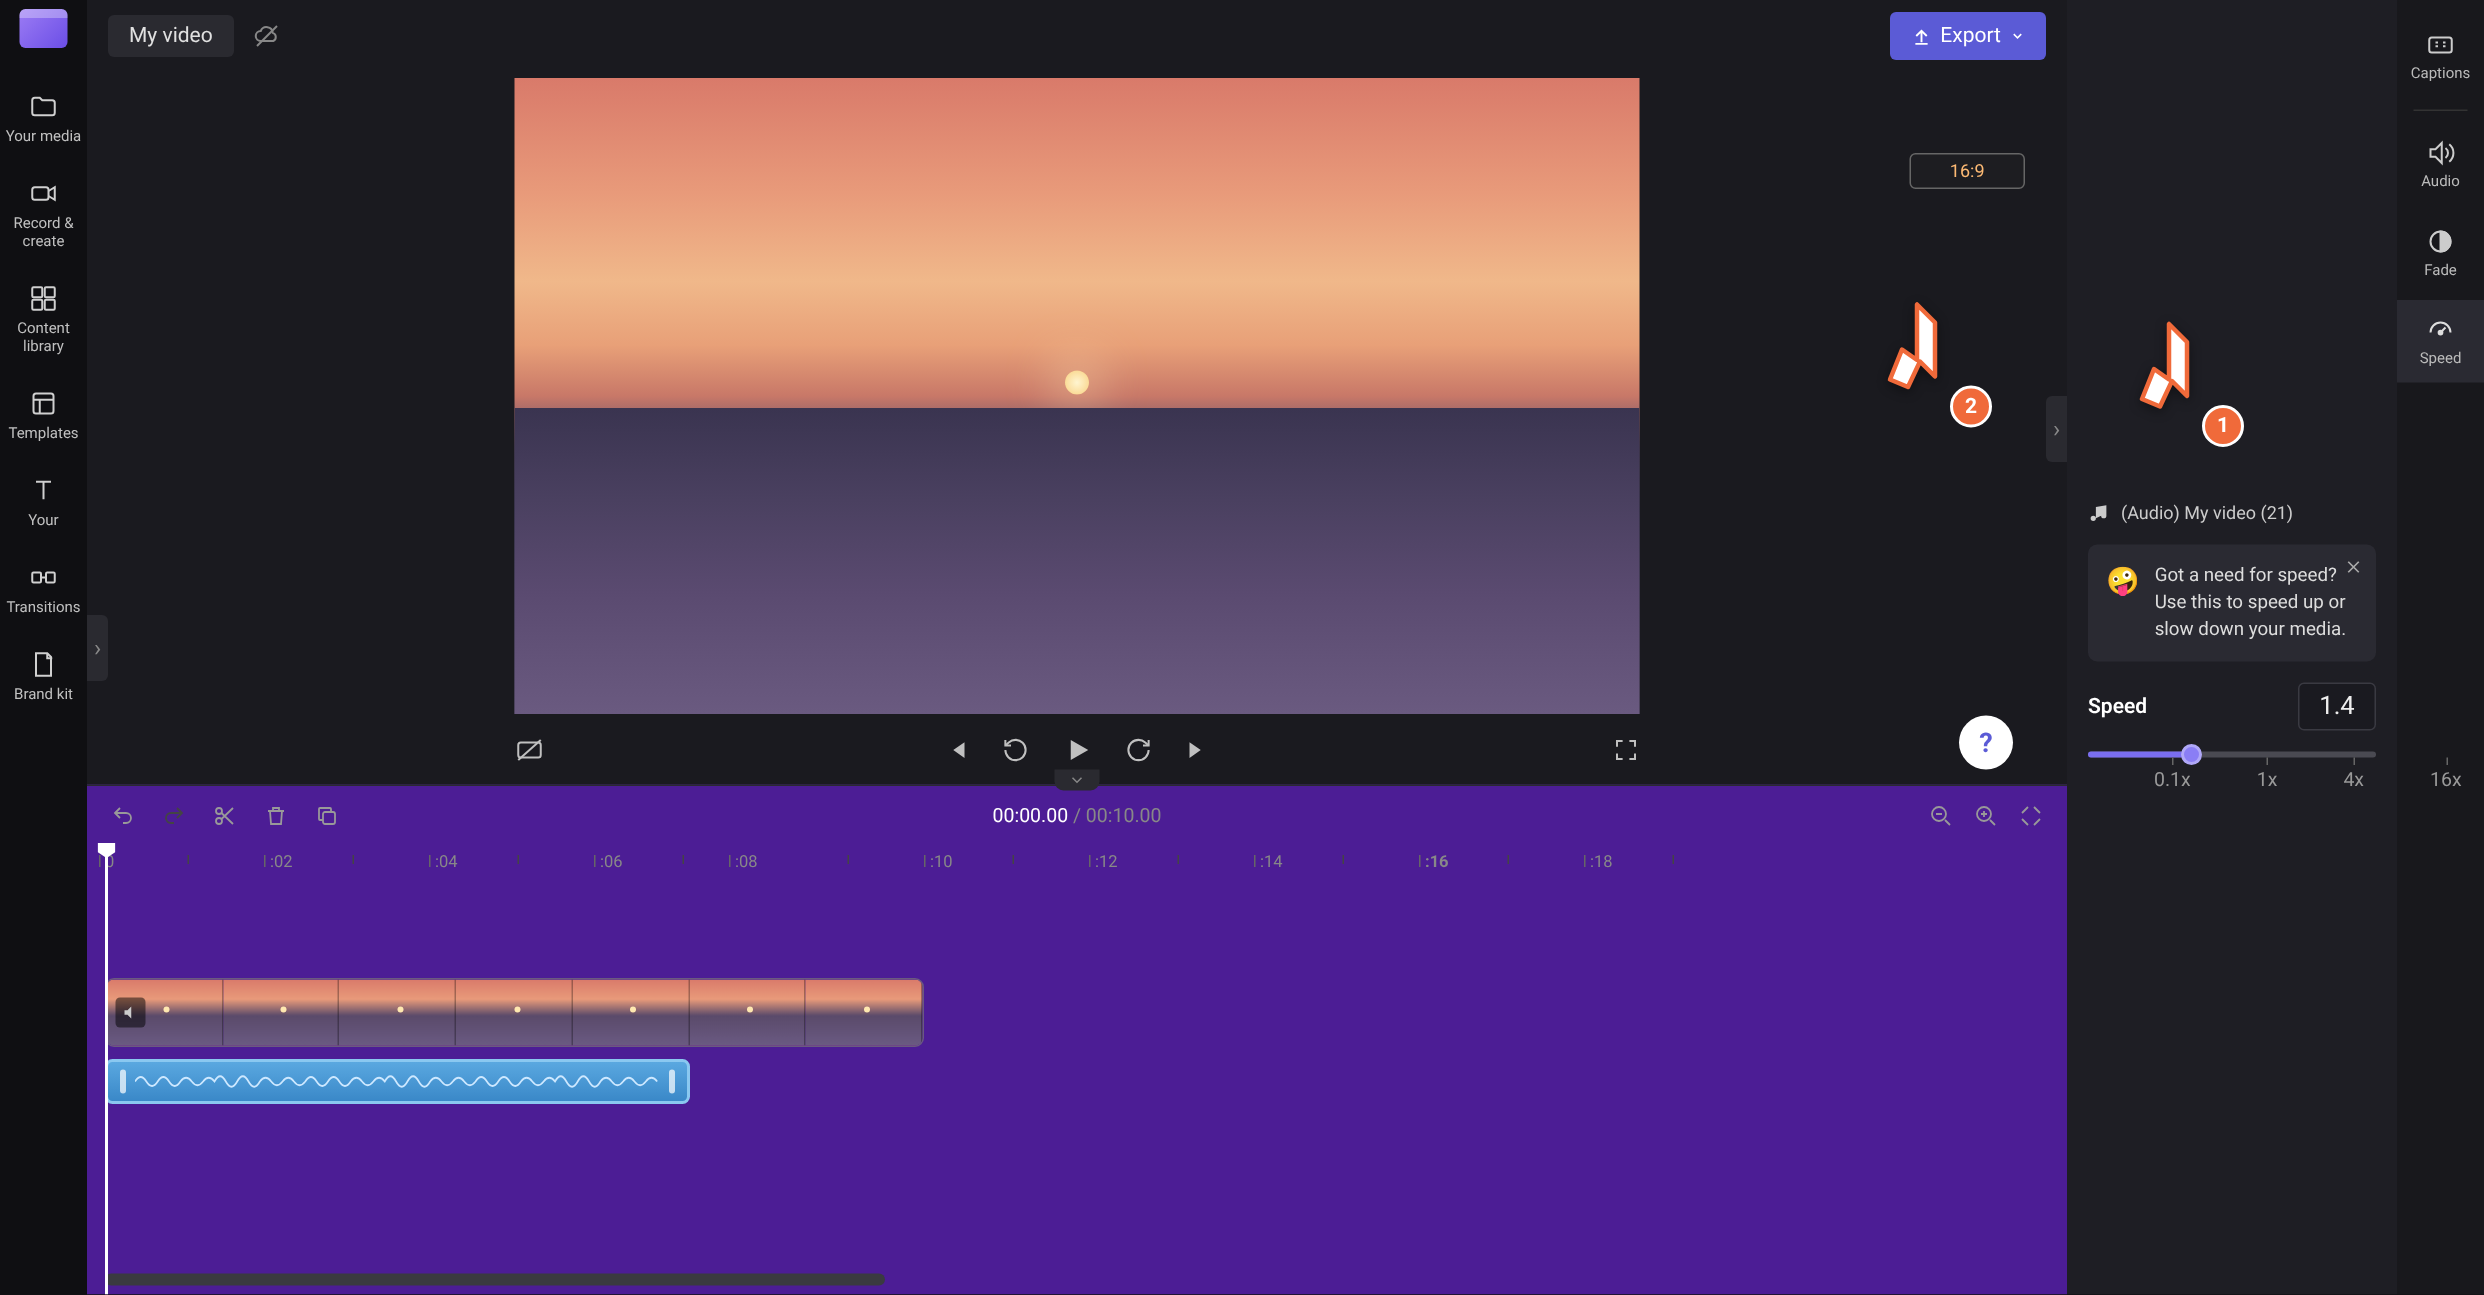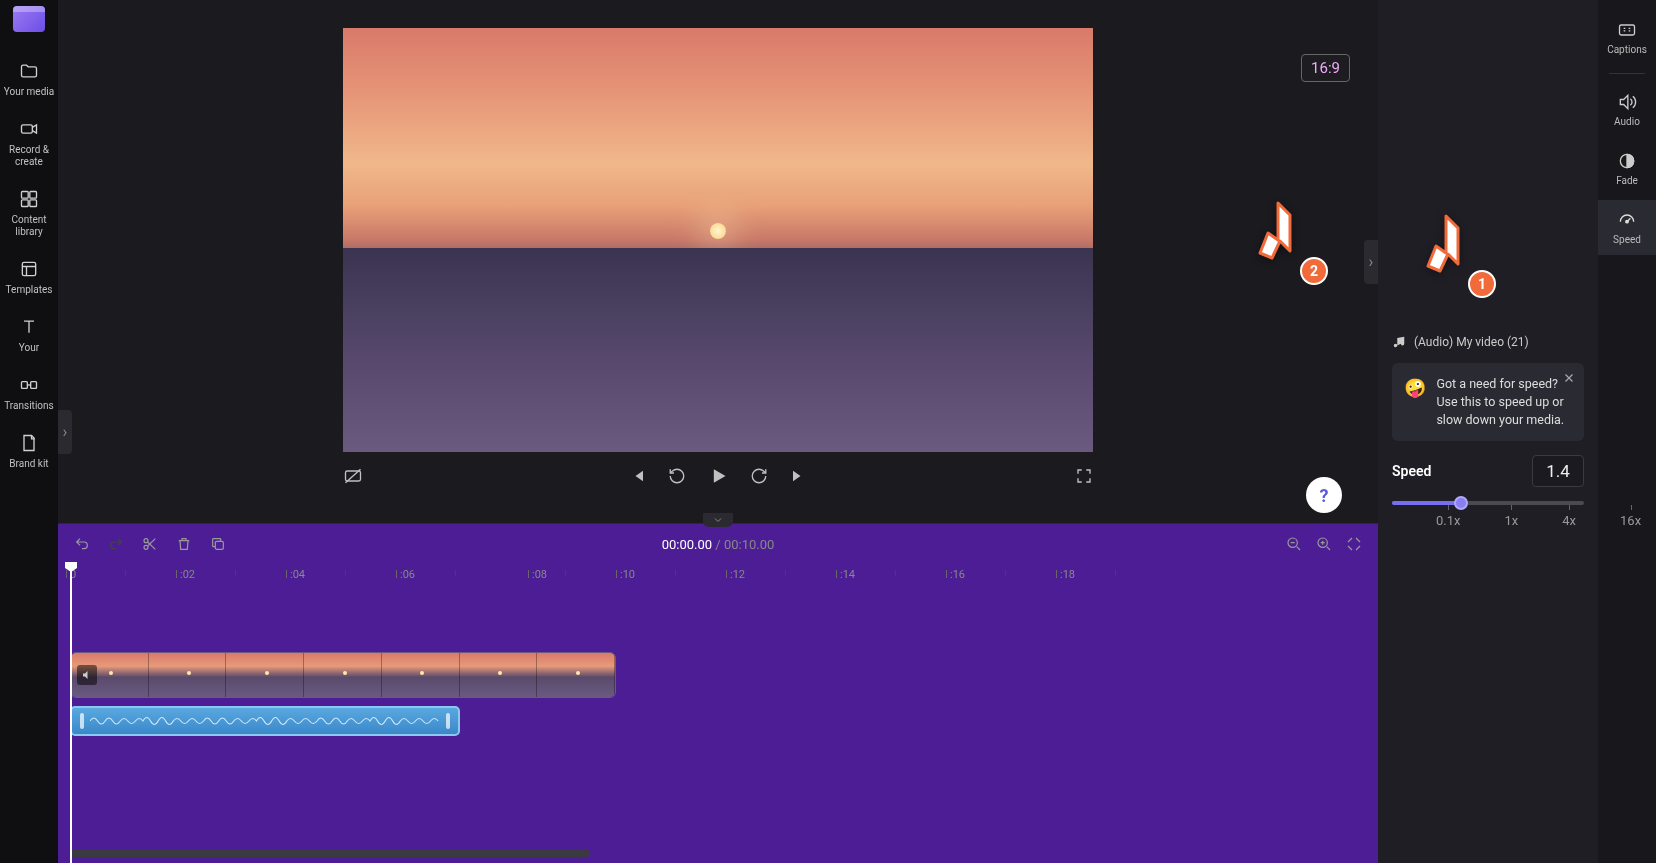--- a/index.html
+++ b/index.html
@@ -20,21 +20,21 @@
 .title-chip { background:#2a2a30; padding:6px 14px; border-radius:4px; font-size:14px; color:#e0e0e0; }
 .cloud-ico { color:#888; }
 .spacer { flex:1; }
 .export-btn { background:#5b5bd6; color:#fff; padding:8px 14px; border-radius:4px; font-size:14px; display:flex; align-items:center; gap:6px; cursor:pointer; }
 
 
 .preview-wrap { flex:1; display:flex; flex-direction:column; align-items:center; justify-content:center; position:relative; padding:0 0 10px; }
 .preview { width:750px; height:424px; background:linear-gradient(180deg,#d97a6a 0%,#e89a7a 18%,#f0b88a 32%,#e8a078 42%,#c87868 50%,#5a4a6a 58%,#4a4268 68%,#5a5278 80%,#6a5a82 100%); position:relative; overflow:hidden; }
 .sun { position:absolute; left:50%; top:48%; transform:translate(-50%,-50%); width:16px; height:16px; background:radial-gradient(circle,#fff5d0,#f8d080); border-radius:50%; box-shadow:0 0 30px 10px rgba(255,230,180,0.4); }
 .sea { position:absolute; bottom:0; left:0; right:0; height:48%; background:linear-gradient(180deg,#3a3450 0%,#4a4060 30%,#5a4a70 60%,#6a5a80 100%); }
-.aspect-badge { position:absolute; top:54px; right:28px; border:1px solid #666; padding:4px 9px; border-radius:4px; font-size:15px; color:#f0abfc; background:rgba(30,30,34,0.8); }
+.aspect-badge { position:absolute; top:54px; right:28px; border:1px solid #666; padding:4px 26px; border-radius:4px; font-size:12px; color:#fdba74; background:rgba(30,30,34,0.8); }
 .transport { display:flex; align-items:center; gap:22px; margin-top:14px; width:750px; position:relative; }
 .transport .left-ctl { position:absolute; left:0; }
 .transport .center-ctl { margin:0 auto; display:flex; gap:22px; align-items:center; }
 .transport .right-ctl { position:absolute; right:0; }
 .tbtn { color:#c0c0c0; cursor:pointer; display:flex; }
 .help-fab { position:absolute; right:36px; bottom:10px; width:36px; height:36px; background:#fff; border-radius:50%; display:flex; align-items:center; justify-content:center; color:#5b5bd6; font-weight:bold; font-size:18px; cursor:pointer; }
 .collapse-tab { position:absolute; right:0; top:50%; transform:translateY(-50%); width:14px; height:44px; background:#2a2a30; border-radius:4px 0 0 4px; display:flex; align-items:center; justify-content:center; color:#888; cursor:pointer; }
 .expand-tab-left { position:absolute; left:0; top:50%; transform:translateY(-50%); width:14px; height:44px; background:#2a2a30; border-radius:0 4px 4px 0; display:flex; align-items:center; justify-content:center; color:#888; cursor:pointer; }
 .chevron-down-small { position:absolute; left:50%; bottom:-4px; transform:translateX(-50%); width:30px; height:14px; background:#2a2a30; border-radius:0 0 6px 6px; display:flex; align-items:center; justify-content:center; color:#888; cursor:pointer; }
 
@@ -166,20 +166,43 @@
             <path d="M15 3v4h4"></path>
           </svg>
         </span>
       <span class="nav-label">Brand kit</span>
     </div>
   </div>
 
   <div class="main">
     <div class="expand-tab-left">›</div>
 
+    <div class="topbar">
+      <div class="title-chip">My video</div>
+      <span class="cloud-ico">
+          <svg width="20" height="20" viewBox="0 0 24 24" fill="none" stroke="currentColor" stroke-width="1.6">
+            <path d="M7 16a4 4 0 010-8 5 5 0 019.6 1.5A3.5 3.5 0 0117 16H7z"></path>
+            <line x1="4" y1="20" x2="20" y2="4"></line>
+          </svg>
+        </span>
+      <div class="spacer"></div>
+      <div class="export-btn">
+        <span>
+            <svg width="14" height="14" viewBox="0 0 24 24" fill="none" stroke="currentColor" stroke-width="2.2">
+              <path d="M12 19V6M6 12l6-6 6 6M5 21h14"></path>
+            </svg>
+          </span>
+        <span>Export</span>
+        <span>
+            <svg width="10" height="10" viewBox="0 0 24 24" fill="none" stroke="currentColor" stroke-width="2.4">
+              <path d="M6 9l6 6 6-6"></path>
+            </svg>
+          </span>
+      </div>
+    </div>
 
     <div class="preview-wrap">
       <div class="aspect-badge">16:9</div>
       <div class="preview">
         <div class="sun"></div>
         <div class="sea"></div>
       </div>
       <div class="transport">
         <span class="tbtn left-ctl">
             <svg width="20" height="20" viewBox="0 0 24 24" fill="none" stroke="currentColor" stroke-width="1.6">
@@ -289,29 +312,29 @@
       </div>
       <div class="ruler" id="ruler">
           <div class="ruler-tick" style="left: 0px;">0</div>
           <div class="ruler-sub" style="left: 55px;"></div>
           <div class="ruler-tick" style="left: 110px;">:02</div>
           <div class="ruler-sub" style="left: 165px;"></div>
           <div class="ruler-tick" style="left: 220px;">:04</div>
           <div class="ruler-sub" style="left: 275px;"></div>
           <div class="ruler-tick" style="left: 330px;">:06</div>
           <div class="ruler-sub" style="left: 385px;"></div>
-          <div class="ruler-tick" style="left: 462px;">:08</div>
+          <div class="ruler-tick" style="left: 420px;">:08</div>
           <div class="ruler-sub" style="left: 495px;"></div>
           <div class="ruler-tick" style="left: 550px;">:10</div>
           <div class="ruler-sub" style="left: 605px;"></div>
           <div class="ruler-tick" style="left: 660px;">:12</div>
           <div class="ruler-sub" style="left: 715px;"></div>
           <div class="ruler-tick" style="left: 770px;">:14</div>
           <div class="ruler-sub" style="left: 825px;"></div>
-          <div class="ruler-tick" style="left: 880px;">:16</div>
+          <div class="ruler-tick" style="left: 880px; font-weight: bold;">:16</div>
           <div class="ruler-sub" style="left: 935px;"></div>
           <div class="ruler-tick" style="left: 990px;">:18</div>
           <div class="ruler-sub" style="left: 1045px;"></div>
         </div>
       <div class="tracks">
         <div class="playhead"></div>
         <div class="clip-video">
           <span class="clip-mute">
               <svg width="12" height="12" viewBox="0 0 24 24" fill="currentColor">
                 <path d="M4 9h4l5-5v16l-5-5H4z"></path>

